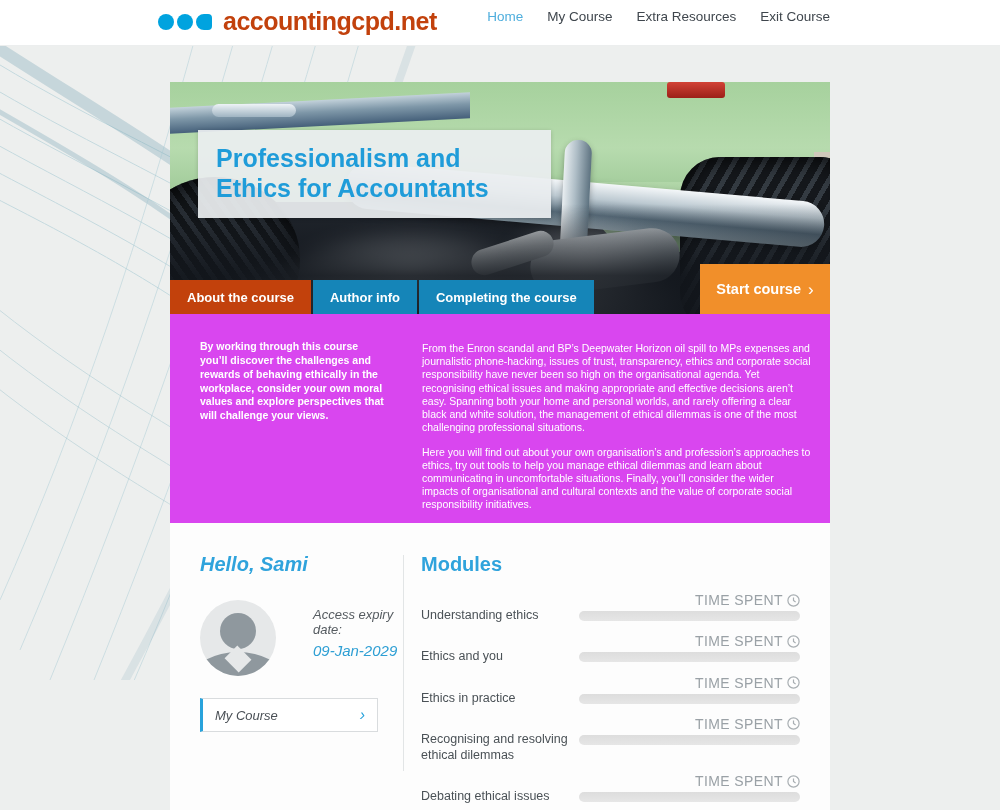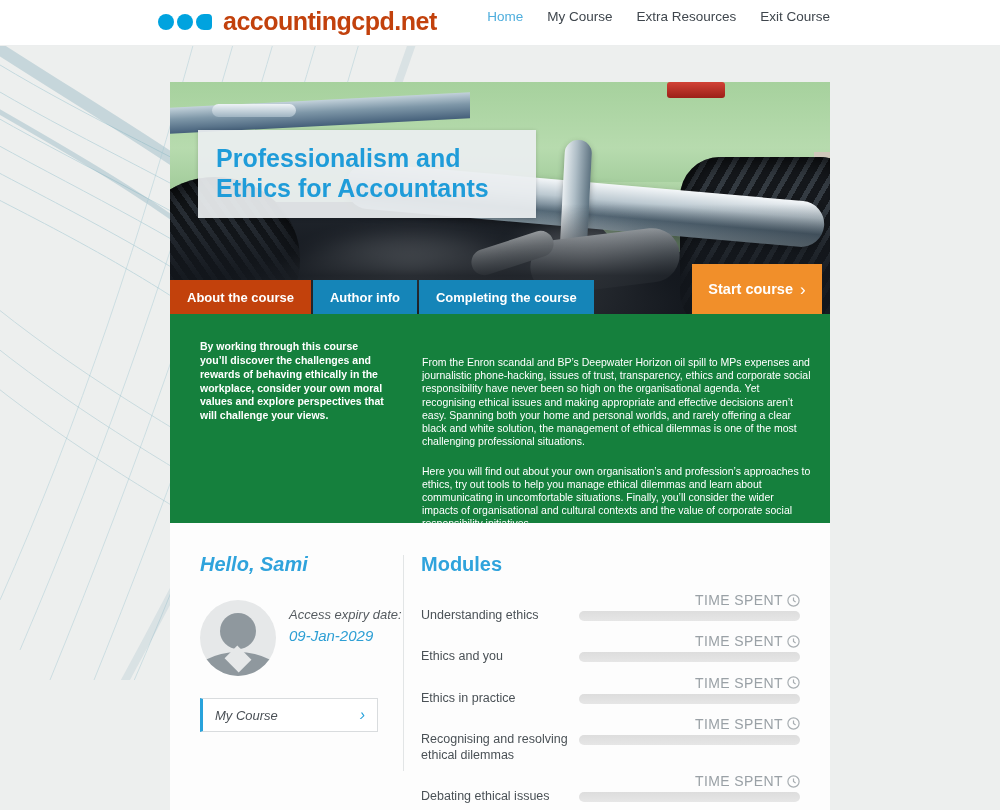--- a/index.html
+++ b/index.html
@@ -57,45 +57,45 @@
   .tailpipe{position:absolute;left:300px;top:158px;width:85px;height:26px;border-radius:13px;
             transform:rotate(-18deg);
             background:linear-gradient(180deg,#d4d8da,#7c8387);}
   .shadow-bottom{position:absolute;left:0;bottom:0;width:660px;height:110px;
             background:linear-gradient(180deg,rgba(18,22,28,0) 0%,rgba(18,22,28,.85) 65%);}
   .smoke{position:absolute;border-radius:50%;filter:blur(8px);}
   .s1{left:110px;top:145px;width:260px;height:95px;background:radial-gradient(ellipse,rgba(222,227,230,.85),rgba(222,227,230,0) 70%);}
   .s2{left:230px;top:170px;width:290px;height:105px;background:radial-gradient(ellipse,rgba(230,234,236,.8),rgba(230,234,236,0) 70%);}
   .s3{left:40px;top:180px;width:220px;height:80px;background:radial-gradient(ellipse,rgba(210,216,220,.6),rgba(210,216,220,0) 70%);}
   .s4{left:330px;top:135px;width:170px;height:85px;background:radial-gradient(ellipse,rgba(225,229,232,.7),rgba(225,229,232,0) 70%);}
-  .title-box{position:absolute;left:28px;top:48px;width:318px;padding:13px 2px 15px 18px;
+  .title-box{position:absolute;left:28px;top:48px;width:318px;padding:13px 17px 15px 18px;
             background:rgba(235,238,240,.93);box-shadow:0 1px 4px rgba(0,0,0,.18);}
   .title-box span{display:block;color:#1f9cd9;font-size:25px;font-weight:bold;line-height:1.2;}
   
   .tabs{position:absolute;left:0;bottom:0;display:flex;z-index:4;}
   .tab{height:34px;display:flex;align-items:center;padding:0 17px;margin-right:2px;
        background:#1585b8;color:#ffffff;font-size:13px;font-weight:bold;cursor:pointer;}
   .tab.active{background:#c2410c;}
-  .start-btn{position:absolute;right:8px;bottom:0;width:130px;height:50px;background:#f18f2a;
+  .start-btn{position:absolute;right:0;bottom:0;width:130px;height:50px;background:#f18f2a;
        display:flex;align-items:center;justify-content:center;color:#fff;font-size:14.5px;
        font-weight:bold;cursor:pointer;z-index:4;}
   .start-btn .chev{margin-left:7px;font-size:17px;font-weight:normal;line-height:1;}
   
-  .blue-panel{width:660px;height:209px;background:#15803d;box-sizing:border-box;
+  .blue-panel{width:660px;height:209px;background:#d946ef;box-sizing:border-box;
        padding:26px 18px 0 30px;display:flex;overflow:hidden;}
   .intro-col{width:188px;margin-right:34px;color:#ffffff;font-size:10.5px;font-weight:bold;line-height:1.32;}
   .body-col{flex:1;color:#ffffff;font-size:10.5px;line-height:1.26;}
-  .body-col p{margin:16px 0 11px 0;}
+  .body-col p{margin:2px 0 11px 0;}
   .read-more{font-weight:bold;cursor:pointer;display:inline-block;margin-top:2px;}
   
   .white-panel{width:660px;min-height:287px;background:#fdfdfd;display:flex;position:relative;box-sizing:border-box;}
   .divider{position:absolute;left:233px;top:32px;width:1px;height:216px;background:#e2e5e6;}
   .left-col{width:233px;box-sizing:border-box;padding:30px 0 0 30px;font-style:italic;}
   .greeting{color:#2fa3dc;font-size:20px;font-weight:600;}
-  .profile-row{display:flex;margin-top:24px;}
+  .profile-row{display:flex;margin-top:24px;gap:24px;}
   .avatar{width:76px;height:76px;border-radius:50%;background:#e6e8e9;position:relative;overflow:hidden;flex:none;}
   .avatar .head{position:absolute;left:20px;top:13px;width:36px;height:36px;border-radius:50%;background:#8f989e;}
   .avatar .body{position:absolute;left:-6px;top:52px;width:88px;height:50px;border-radius:50% 50% 0 0;background:#8f989e;}
   .avatar .notch{position:absolute;left:28px;top:50px;width:20px;height:18px;background:#e6e8e9;transform:rotate(45deg);}
   .expiry{margin-left:13px;padding-top:7px;}
   .expiry-label{color:#555b60;font-size:13px;}
   .expiry-date{color:#2e9fd4;font-size:15px;margin-top:5px;}
   .my-course-btn{margin-top:22px;width:178px;height:34px;box-sizing:border-box;background:#ffffff;
        border:1px solid #d9dcde;border-left:3px solid #29a3dc;display:flex;align-items:center;
        justify-content:space-between;padding:0 12px;cursor:pointer;}

